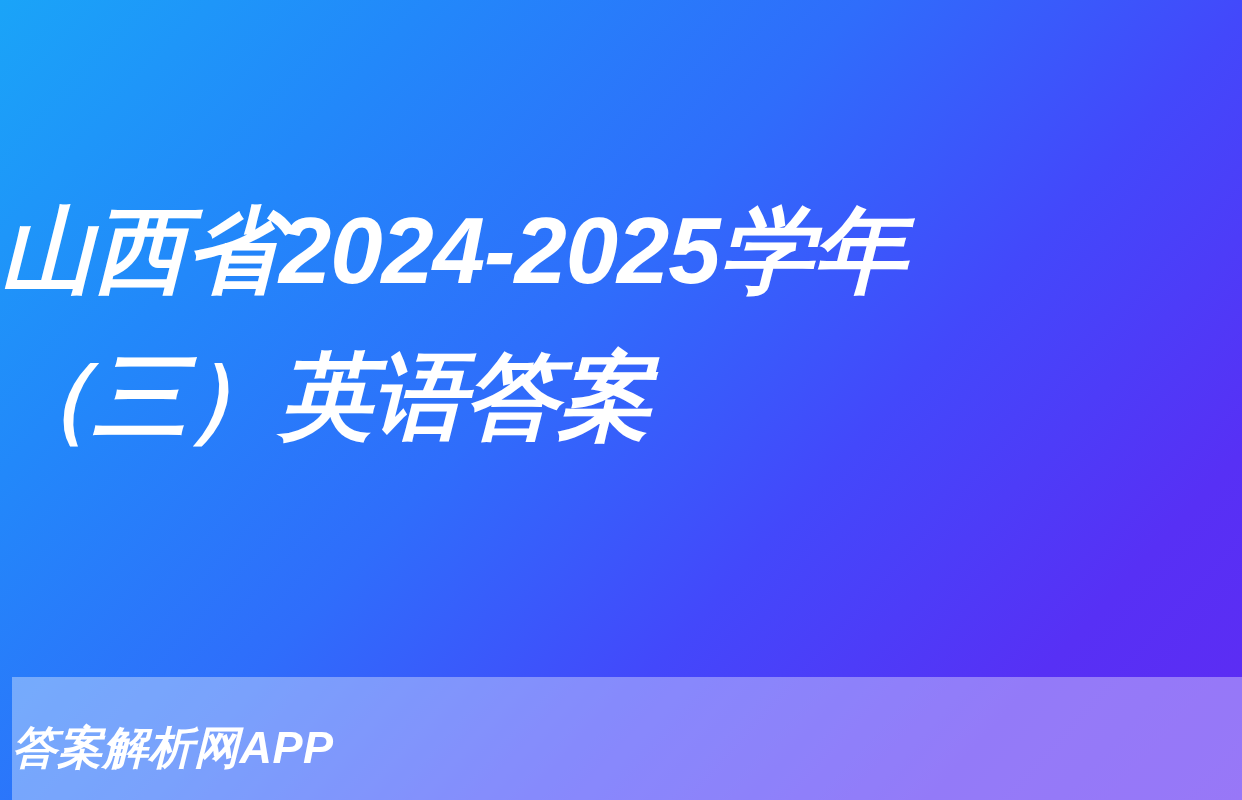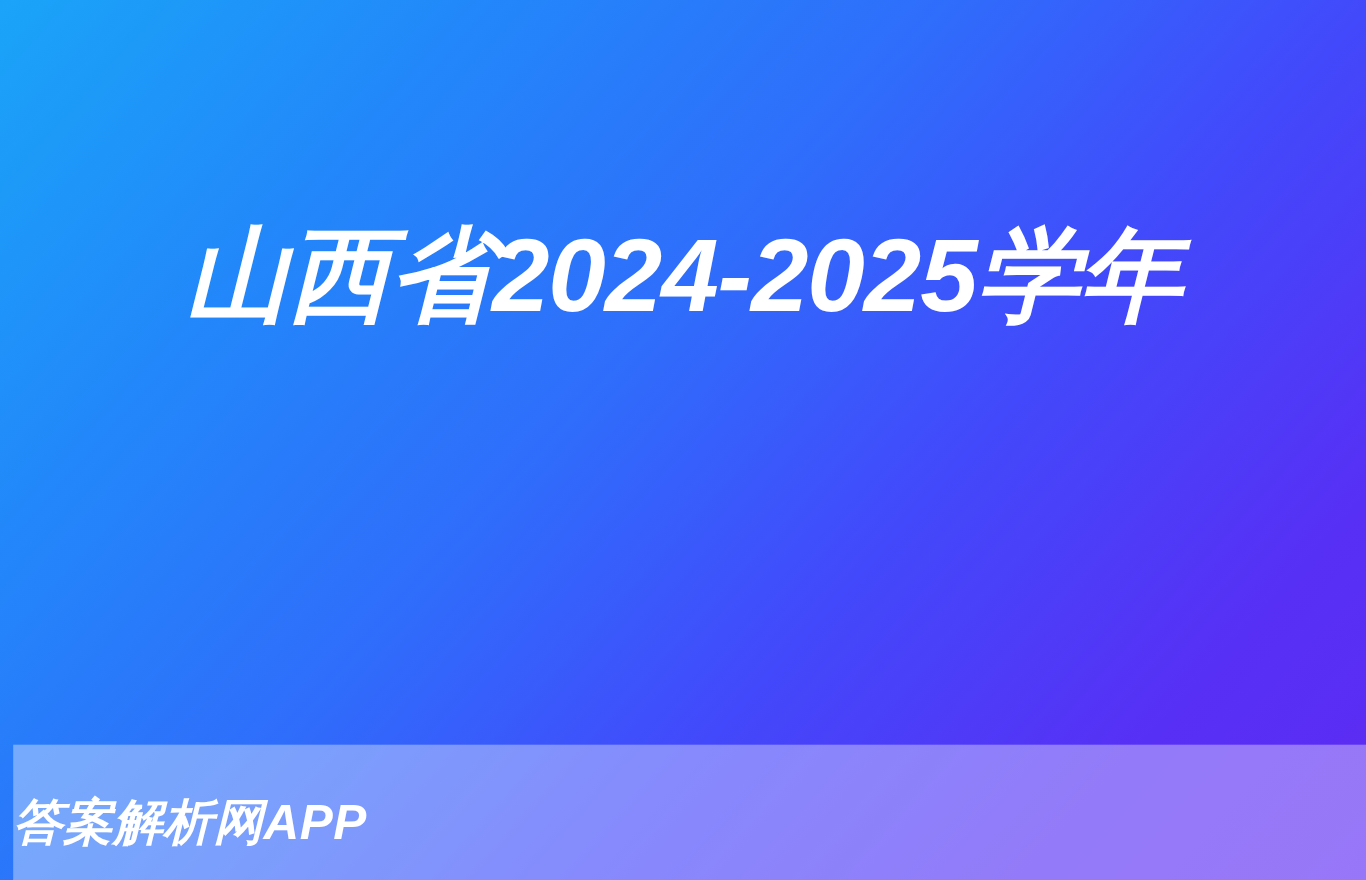--- a/index.html
+++ b/index.html
@@ -32,21 +32,20 @@
         #5730F5 84%,
         #5E2BF3 100%);
   }
 
   
   .headline {
     position: absolute;
     left: 0;
     top: 178px;
     width: 1242px;
-    text-align: center;
     color: #ffffff;
     font-weight: 700;
     font-style: italic;
     font-size: 94px;
     line-height: 146px;
     letter-spacing: -1px;
     white-space: nowrap;
     text-rendering: geometricPrecision;
   }
 
@@ -81,19 +80,20 @@
 </style>
 </head>
 <body>
 
 <div id="canvas">
 
   <div class="gradient-bg"></div>
 
   <div class="headline">
     <span class="line">山西省2024-2025学年</span>
+    <span class="line">（三）英语答案</span>
   </div>
 
   <div class="footer-band">
     <span class="footer-brand">答案解析网APP</span>
   </div>
 
 </div>
 
 </body></html>

